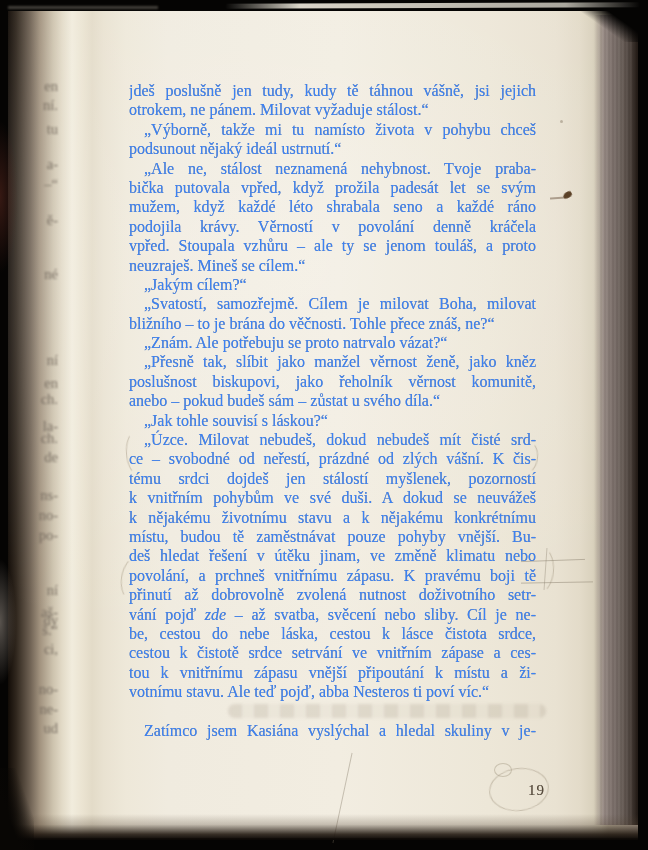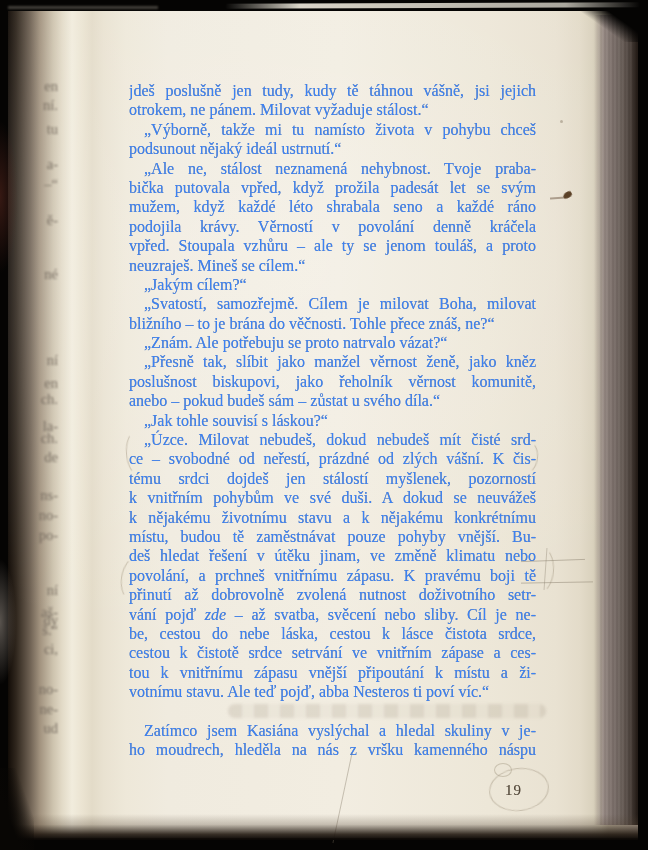--- a/index.html
+++ b/index.html
@@ -45,21 +45,21 @@
   
   .text-block{position:absolute;left:129px;top:81px;width:407px;overflow:hidden;
     color:#3b82f6;font-size:16px;text-shadow:0 0 .6px rgba(58,49,38,.5);}
   .line{height:19.4px;line-height:19.4px;text-align:justify;text-align-last:justify;white-space:normal;}
   .line.end{text-align-last:left;}
   .line.indent{text-indent:15px;}
   .gap{height:19.4px;}
   .it{font-style:italic;}
 
   
-  .page-number{position:absolute;left:505px;top:782px;font-size:15px;color:#554a3c;
+  .page-number{position:absolute;left:528px;top:782px;font-size:15px;color:#554a3c;
     letter-spacing:1px;text-shadow:0 0 .6px rgba(85,74,60,.5);}
   .pencil-circle{position:absolute;left:489px;top:768px;width:58px;height:41px;border-radius:50%;
     border:1.3px solid rgba(168,157,136,.55);transform:rotate(-7deg);filter:blur(.5px);}
   .pencil-circle-bump{position:absolute;left:494px;top:763px;width:16px;height:12px;border-radius:50%;
     border:1.2px solid rgba(168,157,136,.5);filter:blur(.6px);}
 
   
   .paren{position:absolute;border:1.4px solid transparent;border-radius:50%;filter:blur(.45px);}
   .paren.left-arc{border-left-color:rgba(165,154,132,.5);}
   .paren.right-arc{border-right-color:rgba(165,154,132,.5);}
@@ -149,21 +149,20 @@
       <div class="line"><span>deš hledat řešení v útěku jinam, ve změně klimatu nebo</span></div>
       <div class="line"><span>povolání, a prchneš vnitřnímu zápasu. K pravému boji tě</span></div>
       <div class="line"><span>přinutí až dobrovolně zvolená nutnost doživotního setr-</span></div>
       <div class="line"><span>vání pojď </span><span class="it">zde</span><span> – až svatba, svěcení nebo sliby. Cíl je ne-</span></div>
       <div class="line"><span>be, cestou do nebe láska, cestou k lásce čistota srdce,</span></div>
       <div class="line"><span>cestou k čistotě srdce setrvání ve vnitřním zápase a ces-</span></div>
       <div class="line"><span>tou k vnitřnímu zápasu vnější připoutání k místu a ži-</span></div>
       <div class="line end"><span>votnímu stavu. Ale teď pojď, abba Nesteros ti poví víc.“</span></div>
       <div class="gap"></div>
       <div class="line indent"><span>Zatímco jsem Kasiána vyslýchal a hledal skuliny v je-</span></div>
-      <div class="line"><span>ho moudrech, hleděla na nás z vršku kamenného náspu</span></div>
     </div>
 
   <div class="ghost-band"></div>
 
   <div class="paren left-arc mark-paren-l1"></div>
   <div class="paren left-arc mark-paren-l2"></div>
   <div class="paren right-arc mark-paren-r1"></div>
   <div class="paren right-arc mark-paren-r2"></div>
   <div class="pline mark-line-1"></div>
   <div class="pline mark-line-2"></div>

